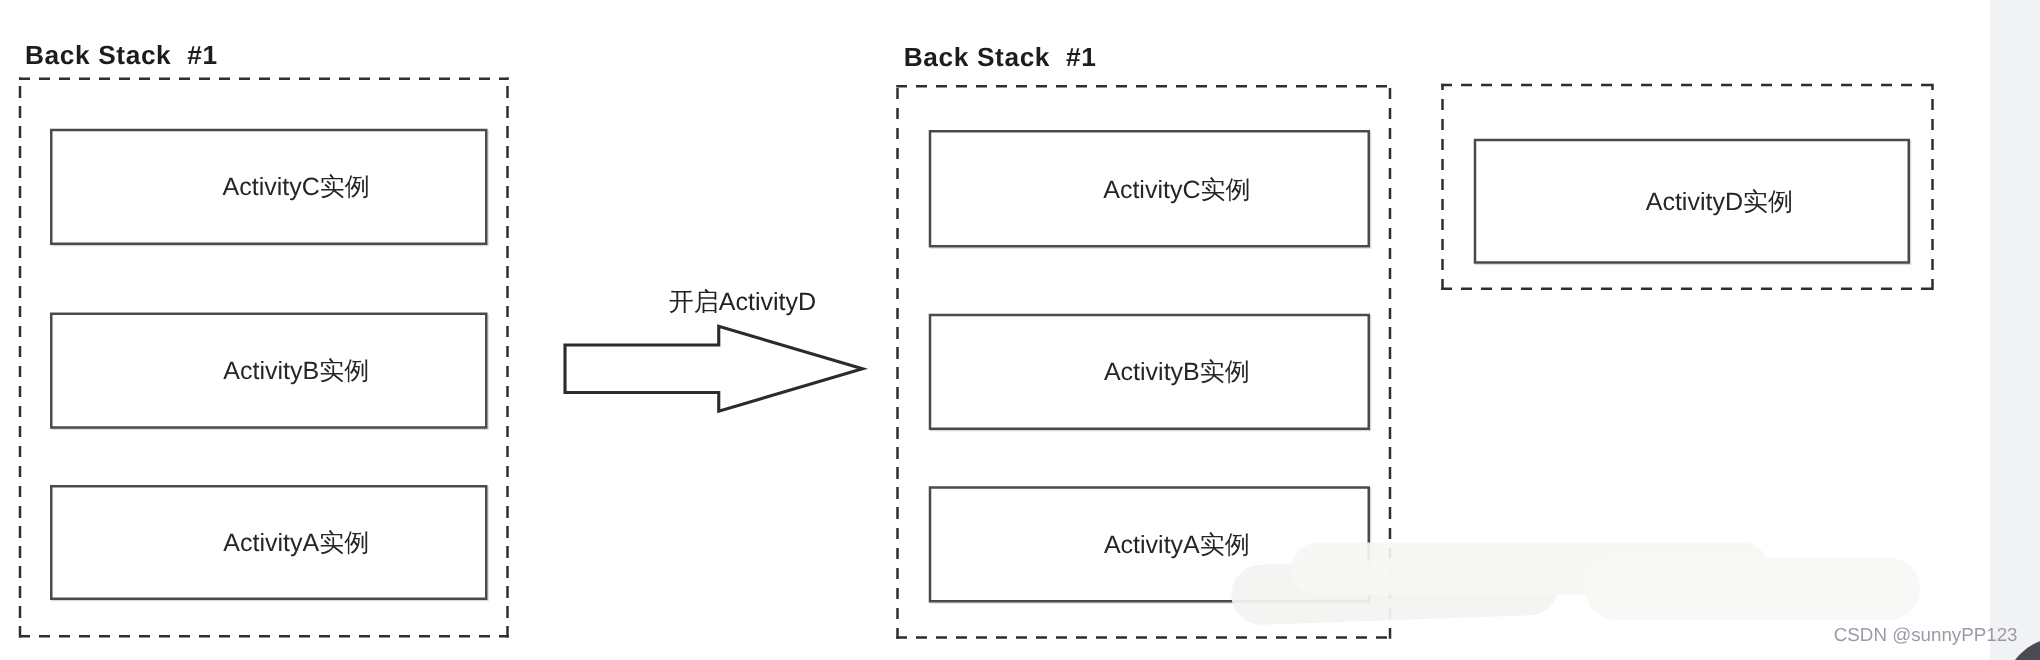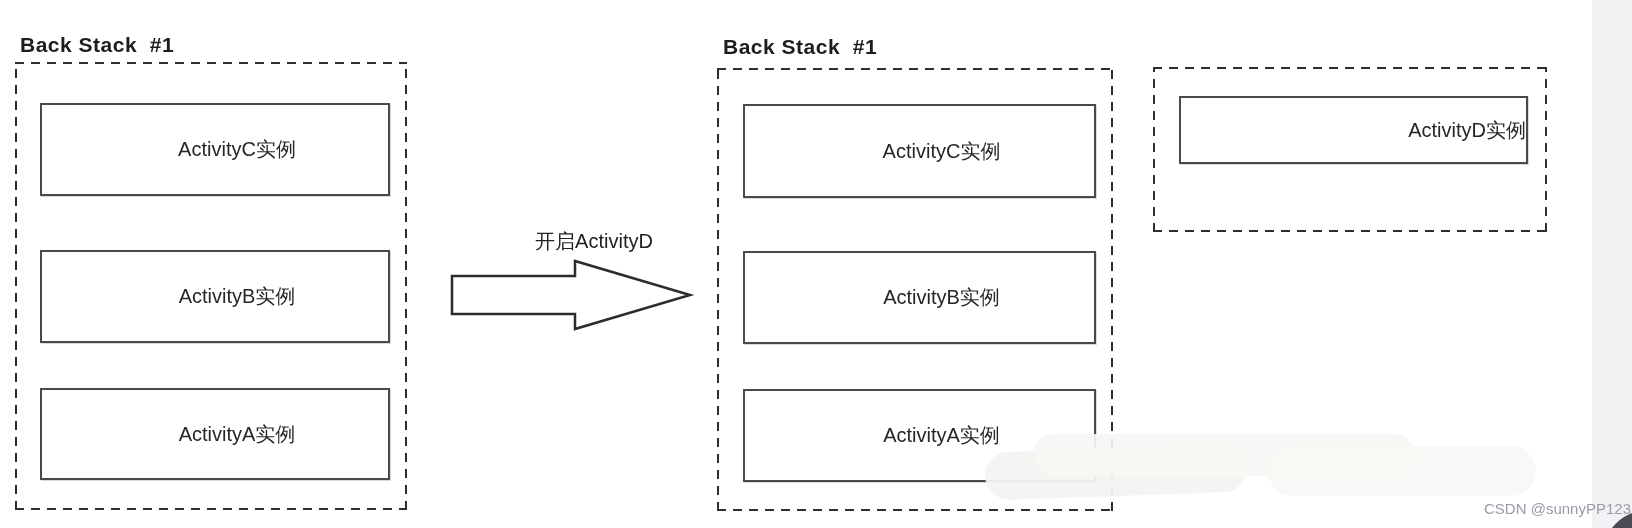--- a/index.html
+++ b/index.html
@@ -102,27 +102,27 @@
   <div class="abs activity-box" style="left:743px;top:251px;width:353px;height:93px;">
     <span>ActivityB实例</span>
   </div>
   <div class="abs activity-box" style="left:743px;top:389px;width:353px;height:93px;">
     <span>ActivityA实例</span>
   </div>
 
 
   <div class="abs dashed-box" style="left:1153px;top:67px;width:394px;height:165px;"></div>
 
-  <div class="abs activity-box" style="left:1179px;top:96px;width:349px;height:68px;justify-content:flex-end;">
+  <div class="abs activity-box" style="left:1179px;top:111px;width:349px;height:100px;">
     <span>ActivityD实例</span>
   </div>
 
   <div class="abs smudge" style="left:985px;top:448px;width:262px;height:48px;background:rgba(243,243,241,0.94);transform:rotate(-2deg);z-index:5;"></div>
   <div class="abs smudge" style="left:1033px;top:434px;width:382px;height:42px;background:rgba(246,246,244,0.92);z-index:5;"></div>
   <div class="abs smudge" style="left:1268px;top:446px;width:268px;height:50px;background:rgba(247,247,245,0.90);z-index:5;"></div>
 
   <div class="abs right-gutter" style="left:1592px;top:0;width:40px;height:528px;z-index:4;"></div>
 
-  <div class="abs watermark" style="right:1px;top:500px;z-index:6;">CSDN @sunnyPP123</div>
+  <div class="abs watermark" style="right:18px;top:500px;z-index:6;">CSDN @sunnyPP123</div>
 
   <div class="abs corner-button" style="left:1603px;top:510px;width:90px;height:90px;z-index:7;"></div>
 
 </div>
 
 </body></html>

